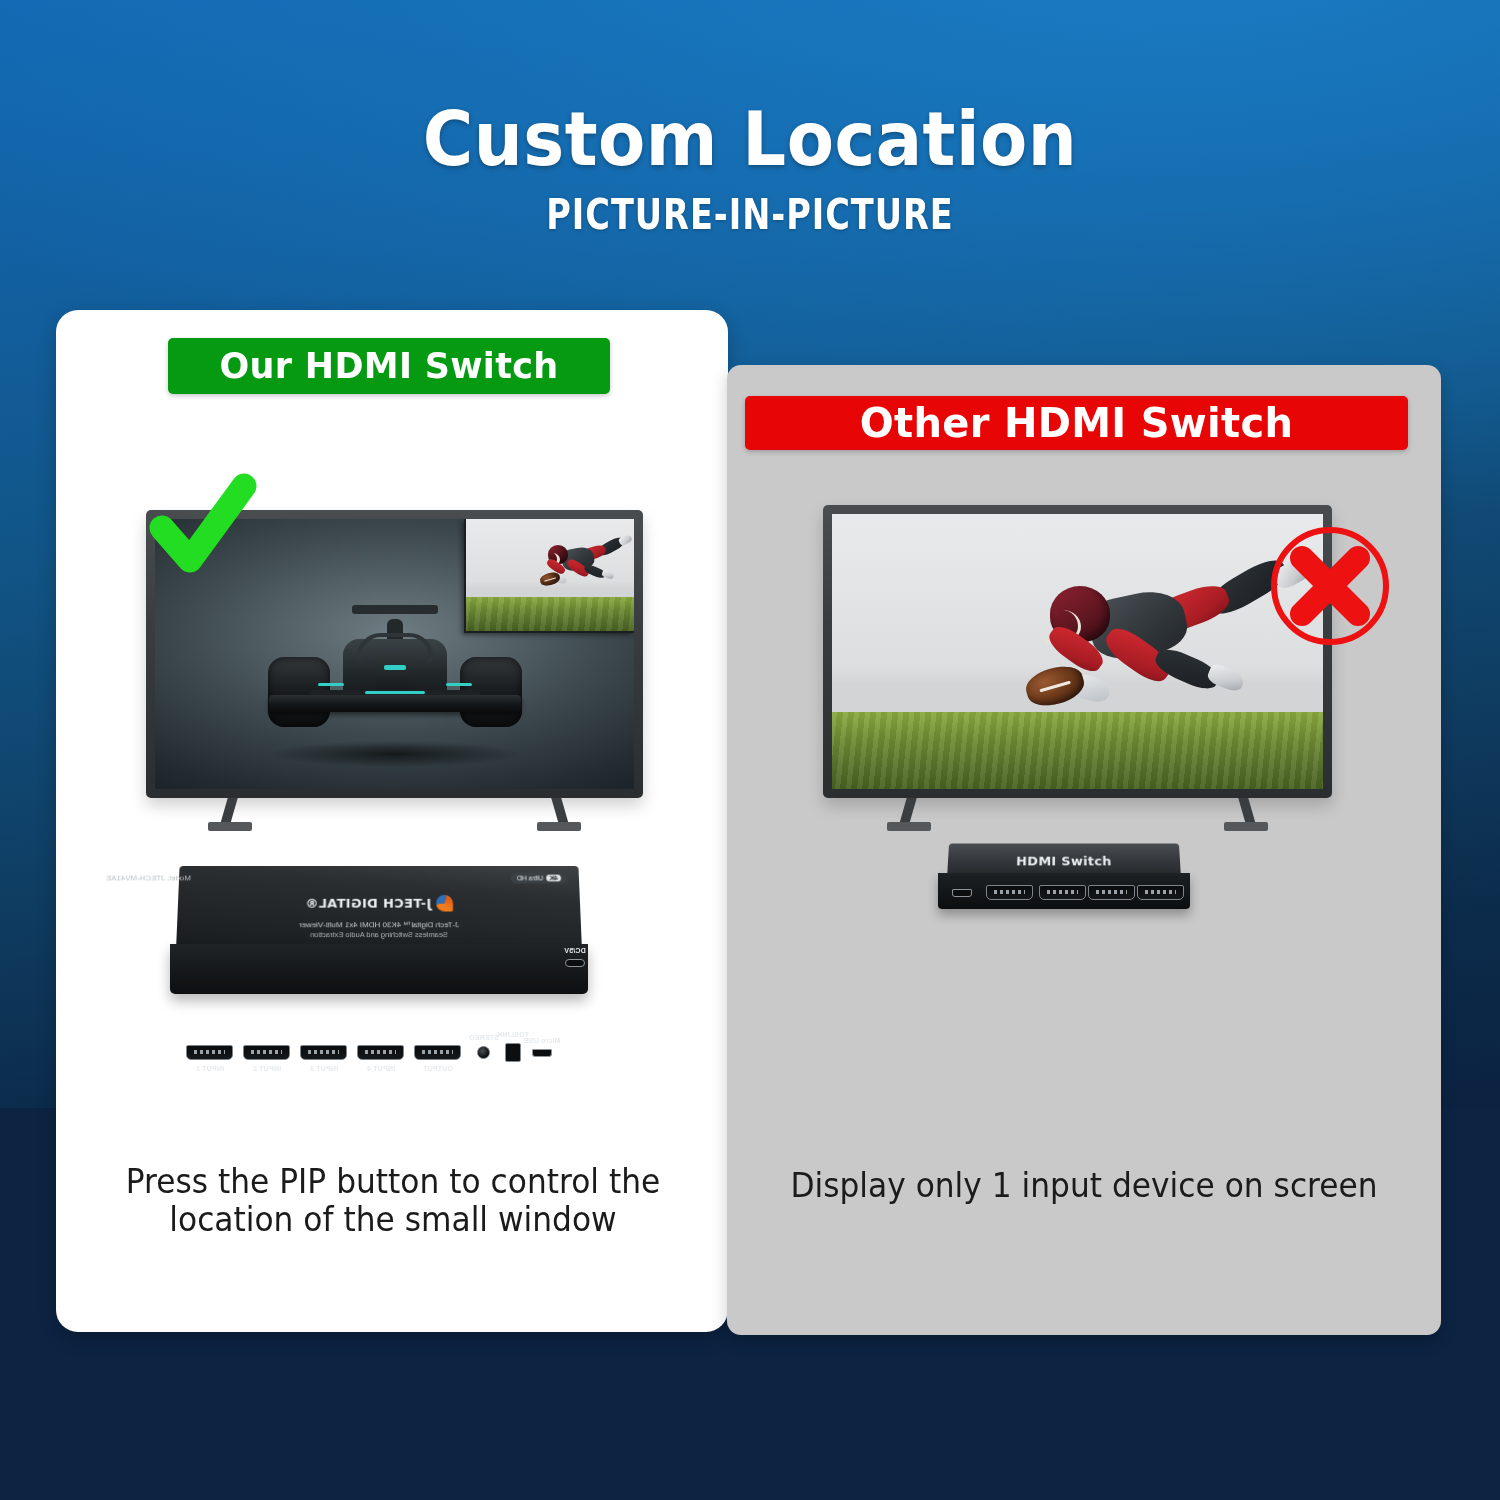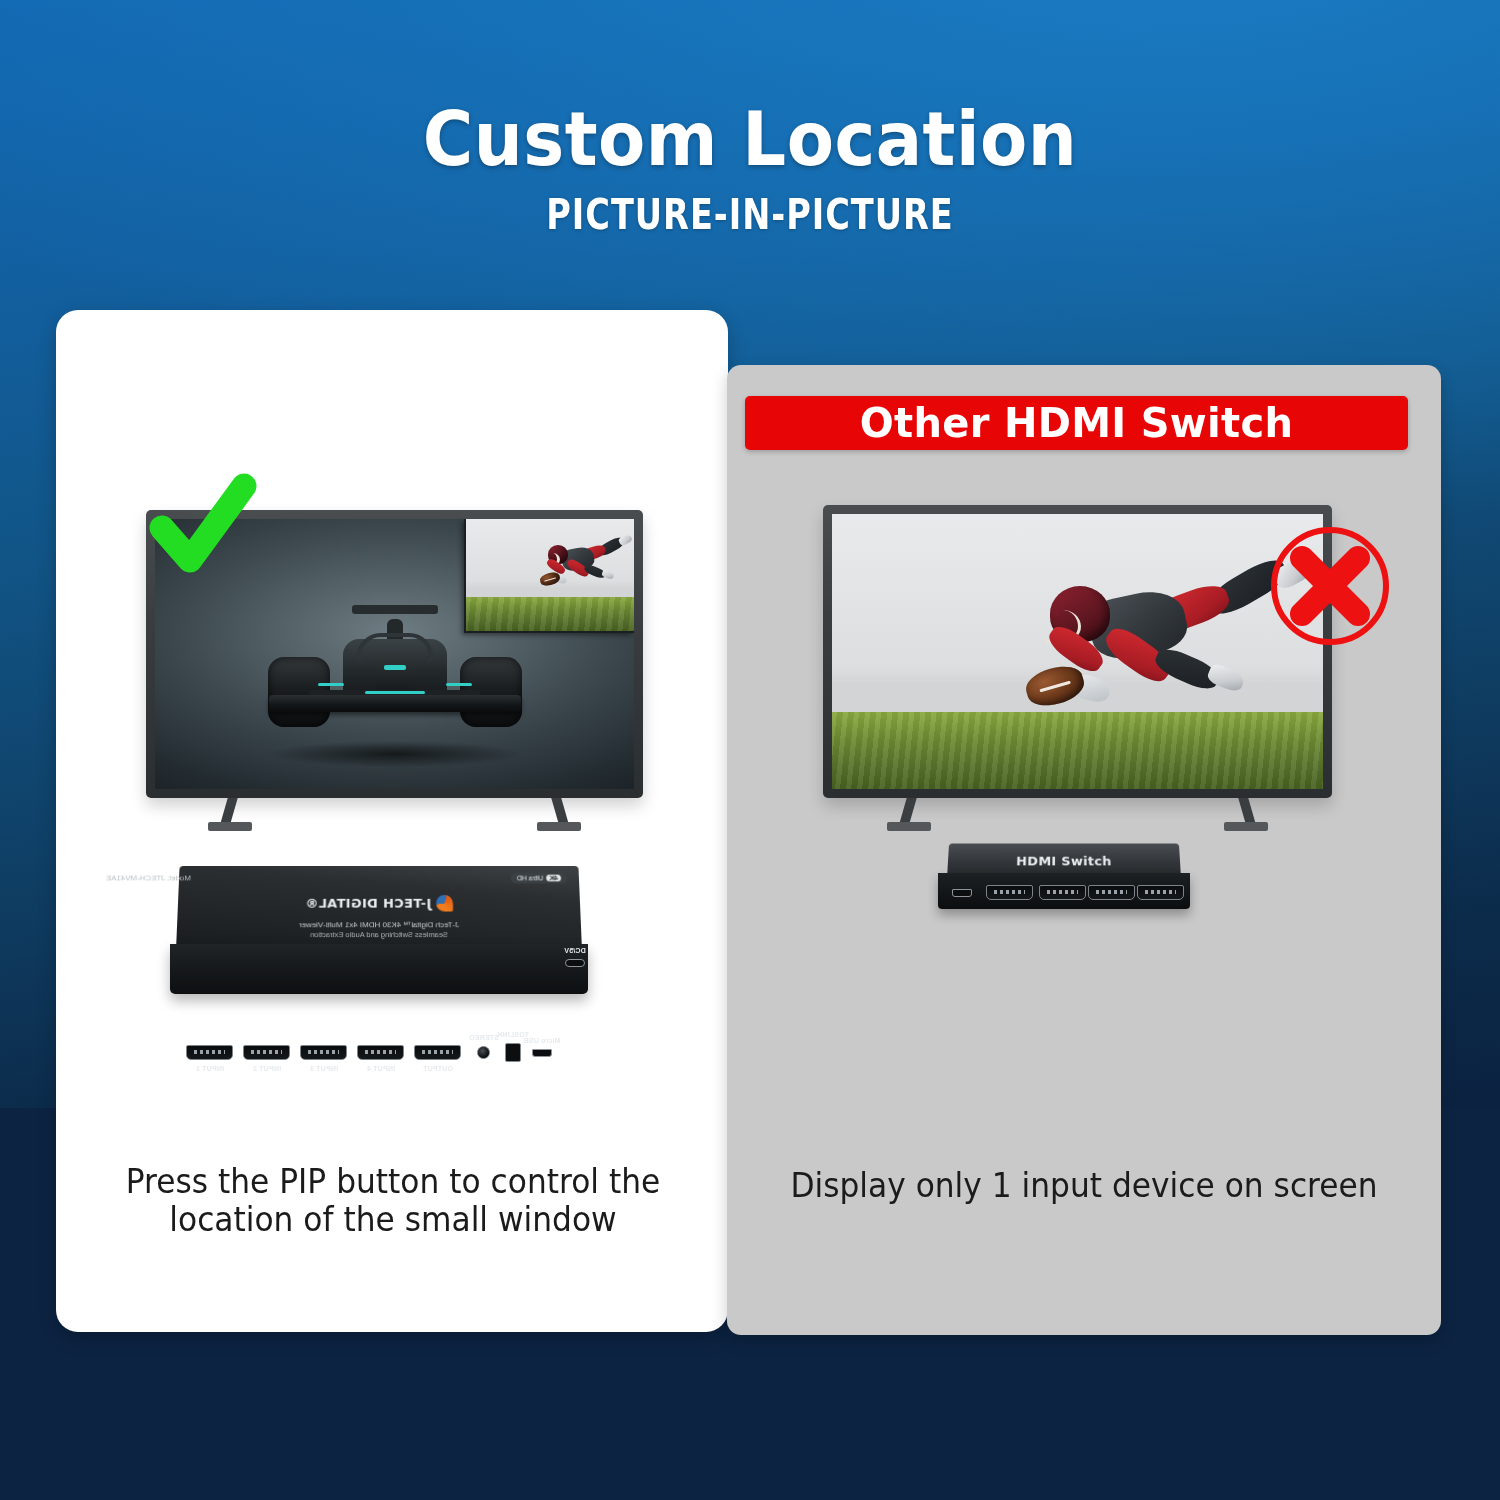--- a/index.html
+++ b/index.html
@@ -276,20 +276,21 @@
 </head>
 <body>
 
 <div class="stage">
 
   <div class="title">Custom Location</div>
   <div class="subtitle">PICTURE-IN-PICTURE</div>
 
   <div class="panel-white"></div>
 
+  <div class="badge badge-green">Our HDMI Switch</div>
 
   <div class="tv" style="left:146px;top:510px;width:497px;height:320px;">
     <div class="tv-bezel" style="height:288px;">
       <div class="tv-screen">
         <div class="scene-f1">
 
           <div class="f1" style="width:190px;height:130px;">
             <div class="f1-shadow"></div>
             <div class="f1-rear-wing"></div>
             <div class="f1-airbox"></div>

